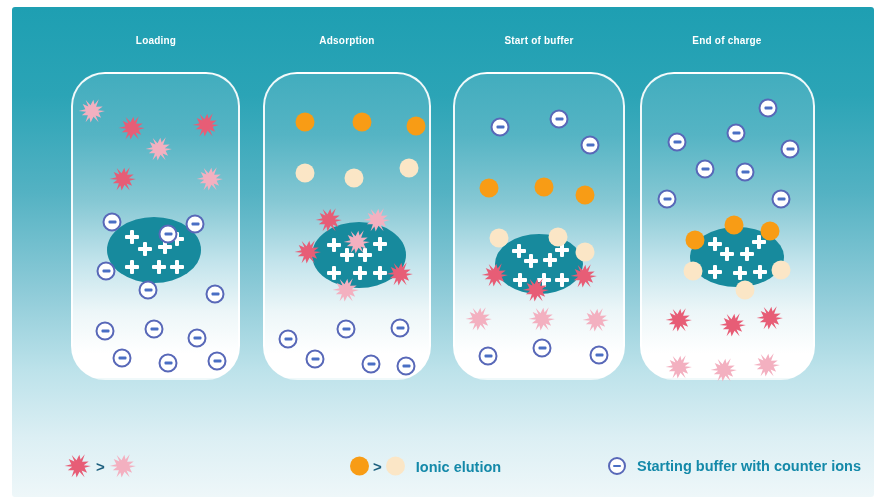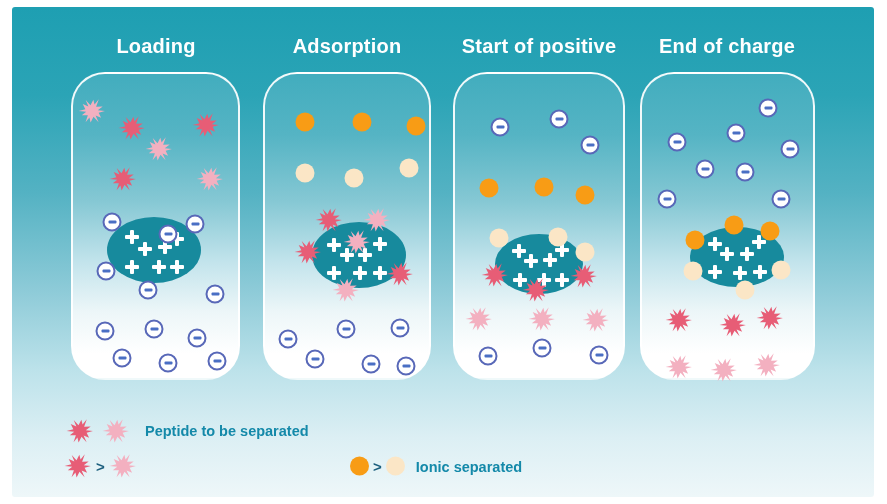--- a/index.html
+++ b/index.html
@@ -6,21 +6,21 @@
   #canvas{position:relative;width:887px;height:504px;background:#fff;overflow:hidden;
           font-family:"Liberation Sans",sans-serif;}
   #stage{position:absolute;left:12px;top:7px;width:862px;height:490px;border-radius:3px;
          background:linear-gradient(180deg,#1E9FB2 0%,#2BA4B6 18%,#54B2C3 38%,#8ECBD8 58%,
                      #BCE2EA 74%,#DCEFF4 88%,#EEF7F9 100%);}
   .panel{position:absolute;box-sizing:border-box;border:2px solid rgba(255,255,255,.92);
          border-radius:34px;
          background:linear-gradient(180deg,#42ADBE 0%,#55B4C4 20%,#86C8D4 42%,#C3E4EC 62%,
                      #ECF6F8 78%,#FFFFFF 92%);}
   .panel-title{position:absolute;transform:translateX(-50%);color:var(--title-text);
-         font-size:20px;font-weight:bold;white-space:nowrap;letter-spacing:.2px;}
+         font-size:10px;font-weight:bold;white-space:nowrap;letter-spacing:.2px;}
   .abs{position:absolute;transform:translate(-50%,-50%);line-height:0;display:flex;
        align-items:center;justify-content:center;}
   .bead{position:absolute;transform:translate(-50%,-50%);background:var(--resin);
         border-radius:50%;}
   .dot{border-radius:50%;flex:none;}
   .minus{box-sizing:border-box;background:#fff;border:2px solid var(--counter-border);
          border-radius:50%;display:flex;align-items:center;justify-content:center;flex:none;}
   .minus::after{content:"";width:8px;height:2.5px;border-radius:1px;
          background:var(--counter-minus);}
   .plus{position:relative;width:14px;height:14px;flex:none;}
@@ -304,21 +304,21 @@
         <div class="abs" style="left: 33px; top: 282px;">
           <div class="minus" style="width: 19px; height: 19px;"></div>
         </div>
         <div class="abs" style="left: 87px; top: 274px;">
           <div class="minus" style="width: 19px; height: 19px;"></div>
         </div>
         <div class="abs" style="left: 144px; top: 281px;">
           <div class="minus" style="width: 19px; height: 19px;"></div>
         </div>
       </div>
-      <div class="panel-title" style="left: 527px; top: 28px;">Start of positive</div>
+      <div class="panel-title" style="left: 527px; top: 28px;">Start of buffer</div>
       <div class="panel" style="left: 628px; top: 65px; width: 175px; height: 308px;">
         <div class="bead" style="left: 95px; top: 183px; width: 94px; height: 60px;"></div>
         <div class="abs" style="left: 73px; top: 170px;">
           <div class="plus"></div>
         </div>
         <div class="abs" style="left: 85px; top: 180px;">
           <div class="plus"></div>
         </div>
         <div class="abs" style="left: 105px; top: 180px;">
           <div class="plus"></div>
@@ -402,38 +402,33 @@
             <polygon points="46.0,0.0 23.8,6.4 32.4,24.3 12.9,16.4 23.5,40.6 5.4,20.2 -5.0,41.1 -9.2,22.9 -23.0,39.8 -14.8,14.8 -36.4,15.5 -20.7,3.0 -47.8,0.0 -23.8,-6.4 -33.1,-24.8 -12.9,-16.4 -22.5,-39.0 -5.4,-20.2 4.8,-40.2 9.2,-22.9 24.2,-41.8 14.8,-14.8 38.1,-16.3 20.7,-3.0" fill="#F3B0C0"></polygon>
           </svg>
         </div>
         <div class="abs" style="left: 125px; top: 291px;">
           <svg width="28" height="28" viewBox="-50 -50 100 100">
             <polygon points="46.0,0.0 23.8,6.4 32.4,24.3 12.9,16.4 23.5,40.6 5.4,20.2 -5.0,41.1 -9.2,22.9 -23.0,39.8 -14.8,14.8 -36.4,15.5 -20.7,3.0 -47.8,0.0 -23.8,-6.4 -33.1,-24.8 -12.9,-16.4 -22.5,-39.0 -5.4,-20.2 4.8,-40.2 9.2,-22.9 24.2,-41.8 14.8,-14.8 38.1,-16.3 20.7,-3.0" fill="#F3B0C0"></polygon>
           </svg>
         </div>
       </div>
       <div class="panel-title" style="left: 715px; top: 28px;">End of charge</div>
-      <div class="legend-item" style="left: 54px; top: 424px; gap: 8px;">
-        <svg width="28" height="28" viewBox="-50 -50 100 100">
-          <polygon points="46.0,0.0 23.8,6.4 32.4,24.3 12.9,16.4 23.5,40.6 5.4,20.2 -5.0,41.1 -9.2,22.9 -23.0,39.8 -14.8,14.8 -36.4,15.5 -20.7,3.0 -47.8,0.0 -23.8,-6.4 -33.1,-24.8 -12.9,-16.4 -22.5,-39.0 -5.4,-20.2 4.8,-40.2 9.2,-22.9 24.2,-41.8 14.8,-14.8 38.1,-16.3 20.7,-3.0" fill="#E75D76"></polygon>
-        </svg>
-        <svg width="28" height="28" viewBox="-50 -50 100 100">
-          <polygon points="46.0,0.0 23.8,6.4 32.4,24.3 12.9,16.4 23.5,40.6 5.4,20.2 -5.0,41.1 -9.2,22.9 -23.0,39.8 -14.8,14.8 -36.4,15.5 -20.7,3.0 -47.8,0.0 -23.8,-6.4 -33.1,-24.8 -12.9,-16.4 -22.5,-39.0 -5.4,-20.2 4.8,-40.2 9.2,-22.9 24.2,-41.8 14.8,-14.8 38.1,-16.3 20.7,-3.0" fill="#F3B0C0"></polygon>
-        </svg>
-        <span class="legend-label">Peptide to be separated</span>
-      </div>
       <div class="legend-item" style="left: 52px; top: 459px; gap: 4px;">
         <svg width="28" height="28" viewBox="-50 -50 100 100">
           <polygon points="46.0,0.0 23.8,6.4 32.4,24.3 12.9,16.4 23.5,40.6 5.4,20.2 -5.0,41.1 -9.2,22.9 -23.0,39.8 -14.8,14.8 -36.4,15.5 -20.7,3.0 -47.8,0.0 -23.8,-6.4 -33.1,-24.8 -12.9,-16.4 -22.5,-39.0 -5.4,-20.2 4.8,-40.2 9.2,-22.9 24.2,-41.8 14.8,-14.8 38.1,-16.3 20.7,-3.0" fill="#E75D76"></polygon>
         </svg>
         <span class="gt">&gt;</span>
         <svg width="28" height="28" viewBox="-50 -50 100 100">
           <polygon points="46.0,0.0 23.8,6.4 32.4,24.3 12.9,16.4 23.5,40.6 5.4,20.2 -5.0,41.1 -9.2,22.9 -23.0,39.8 -14.8,14.8 -36.4,15.5 -20.7,3.0 -47.8,0.0 -23.8,-6.4 -33.1,-24.8 -12.9,-16.4 -22.5,-39.0 -5.4,-20.2 4.8,-40.2 9.2,-22.9 24.2,-41.8 14.8,-14.8 38.1,-16.3 20.7,-3.0" fill="#F3B0C0"></polygon>
         </svg>
       </div>
       <div class="legend-item" style="left: 338px; top: 459px; gap: 4px;">
         <div class="dot" style="width: 19px; height: 19px; background: rgb(248, 156, 21);"></div>
         <span class="gt">&gt;</span>
         <div class="dot" style="width: 19px; height: 19px; background: rgb(251, 230, 198);"></div>
-        <span class="legend-label">Ionic separated</span>
+        <span class="legend-label">Ionic elution</span>
+      </div>
+      <div class="legend-item" style="left: 596px; top: 459px; gap: 4px;">
+        <div class="minus" style="width: 18px; height: 18px;"></div>
+        <span class="legend-label">Starting buffer with counter ions</span>
       </div>
     </div>
 </div>
 
 </body></html>

